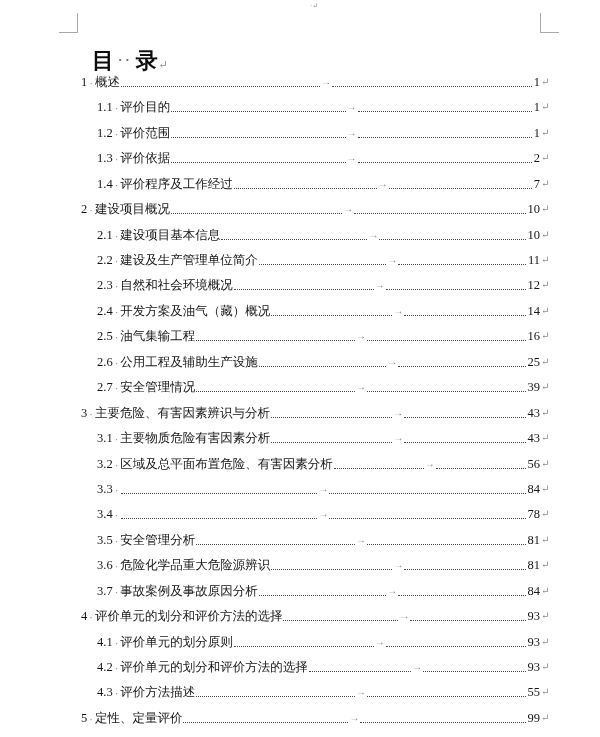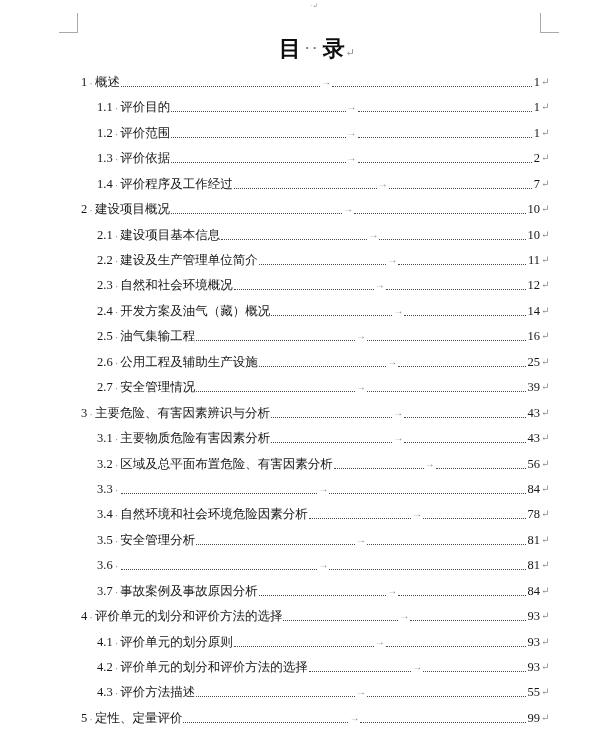--- a/index.html
+++ b/index.html
@@ -12,22 +12,22 @@
   
   .crop { position:absolute; top:13px; width:18px; height:19px; }
   .crop-left  { left:59px;  border-right:1px solid #a9a9a9; border-bottom:1px solid #a9a9a9; }
   .crop-right { left:540px; border-left:1px solid #a9a9a9; border-bottom:1px solid #a9a9a9; }
 
   
   .header-mark { position:absolute; top:2px; left:310px; font-size:7px; color:#8f8f8f; line-height:8px; }
 
   
   .title {
-    position:absolute; top:30px; left:76px; width:474px; margin:4px;
-    text-align:center; font-size:22px; font-weight:bold; color:#0d0d0d;
+    position:absolute; top:30px; left:76px; width:474px; margin:16px;
+    font-size:22px; font-weight:bold; color:#0d0d0d;
     letter-spacing:1px; line-height:28px;
   }
   .title-dots { font-size:13px; font-weight:bold; color:#6f6f6f; letter-spacing:3px; margin:0 3px; vertical-align:4px; }
   .title-pilcrow { font-size:11px; font-weight:normal; color:#8b8b8b; letter-spacing:0; }
 
   
   .toc { position:absolute; top:64.5px; left:76px; width:474px; }
   .row { display:flex; align-items:flex-end; height:25.45px; }
   .row.l1 { padding-left:5px; }
   .row.l2 { padding-left:21px; }
@@ -216,40 +216,40 @@
     <span class="fmt sp">·</span>
     <span class="leader"></span>
     <span class="fmt arrow">→</span>
     <span class="leader"></span>
     <span class="pg">84</span>
     <span class="fmt pilcrow">↵</span>
   </div>
       <div class="row l2">
     <span class="num">3.4</span>
     <span class="fmt sp">·</span>
-    <span class="txt">自然环境和社会环境危险因素分析</span>
     <span class="leader"></span>
     <span class="fmt arrow">→</span>
     <span class="leader"></span>
     <span class="pg">78</span>
     <span class="fmt pilcrow">↵</span>
   </div>
       <div class="row l2">
     <span class="num">3.5</span>
     <span class="fmt sp">·</span>
     <span class="txt">安全管理分析</span>
     <span class="leader"></span>
     <span class="fmt arrow">→</span>
     <span class="leader"></span>
     <span class="pg">81</span>
     <span class="fmt pilcrow">↵</span>
   </div>
       <div class="row l2">
     <span class="num">3.6</span>
     <span class="fmt sp">·</span>
+    <span class="txt">危险化学品重大危险源辨识</span>
     <span class="leader"></span>
     <span class="fmt arrow">→</span>
     <span class="leader"></span>
     <span class="pg">81</span>
     <span class="fmt pilcrow">↵</span>
   </div>
       <div class="row l2">
     <span class="num">3.7</span>
     <span class="fmt sp">·</span>
     <span class="txt">事故案例及事故原因分析</span>

